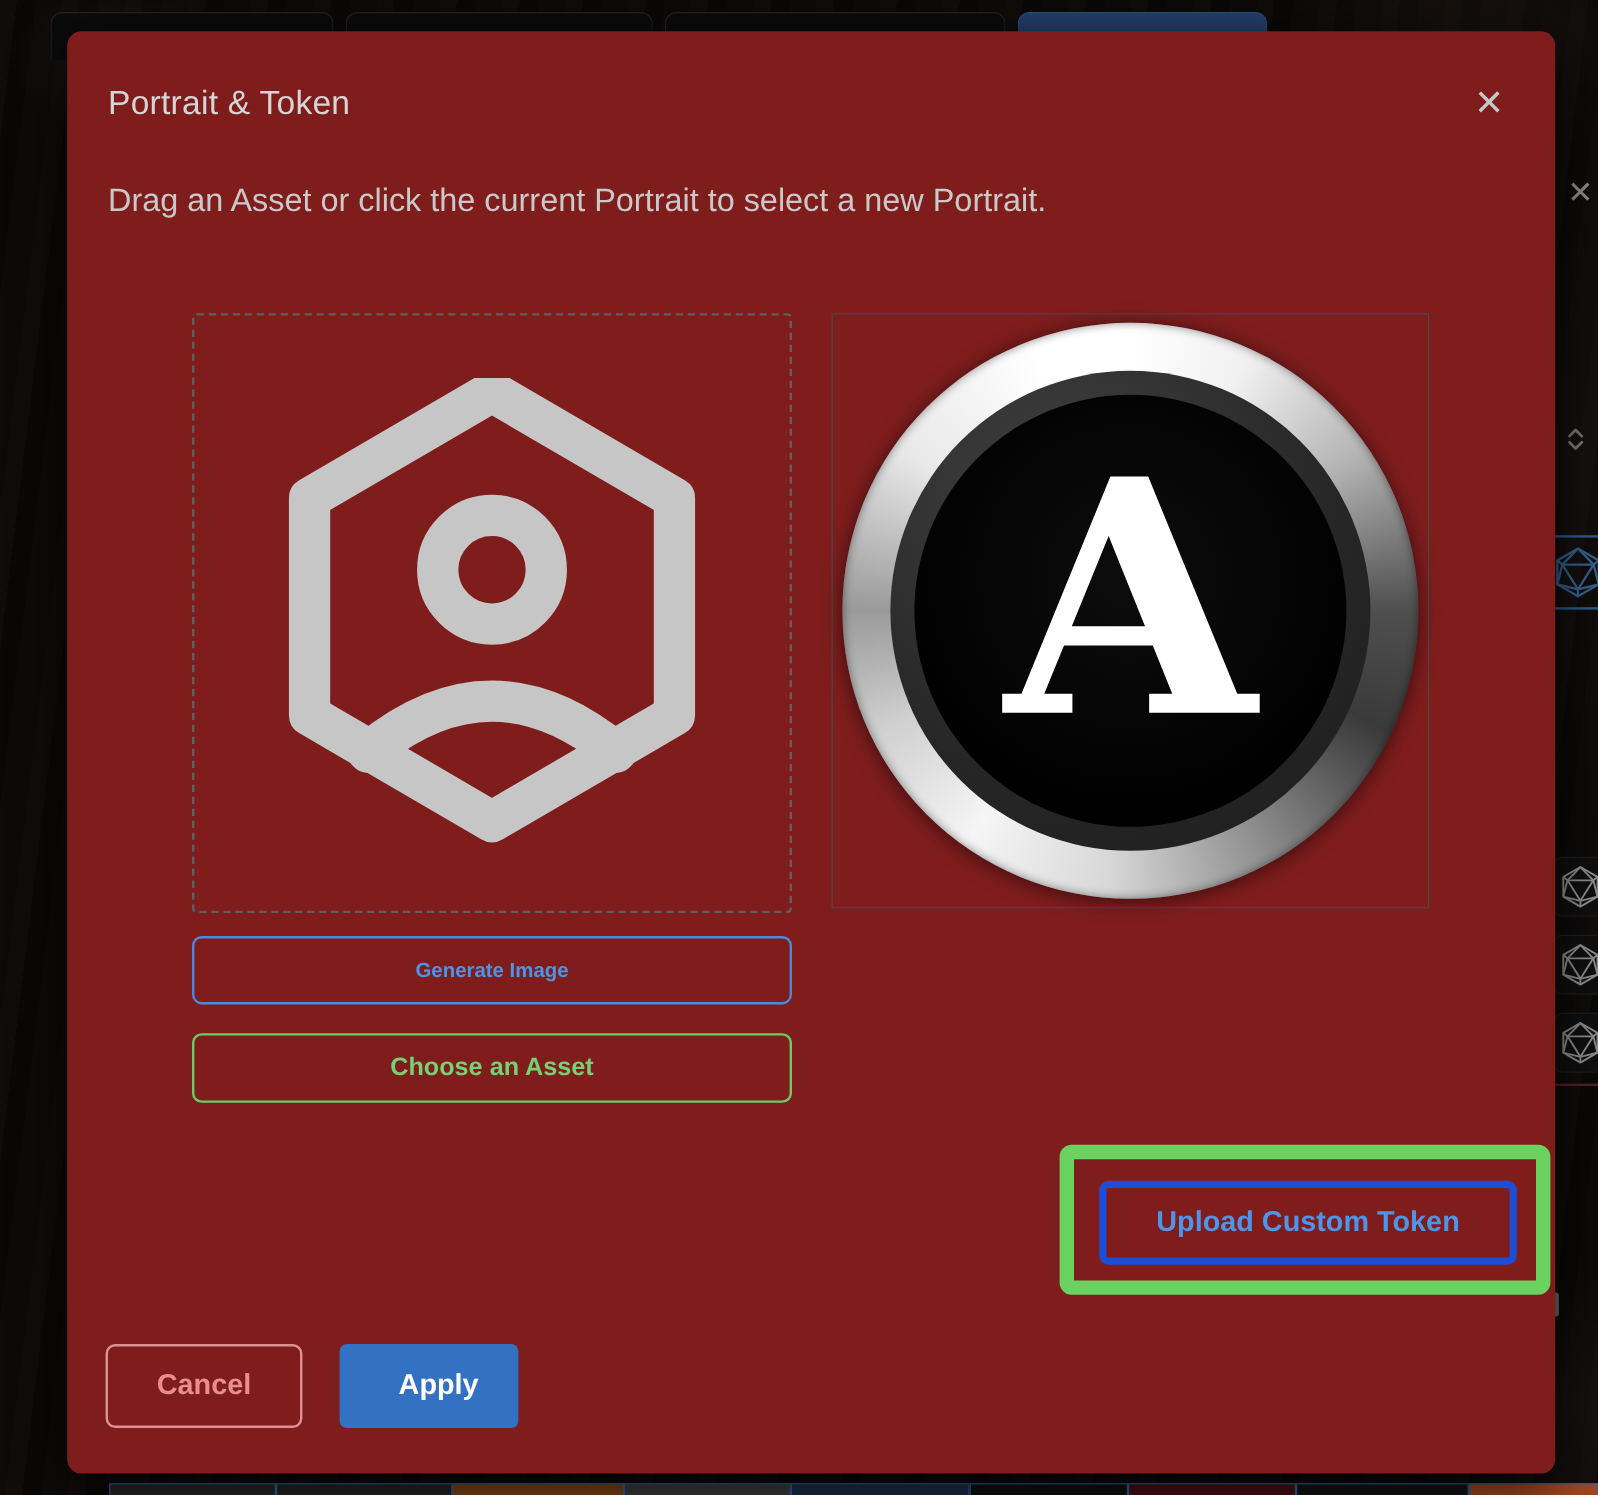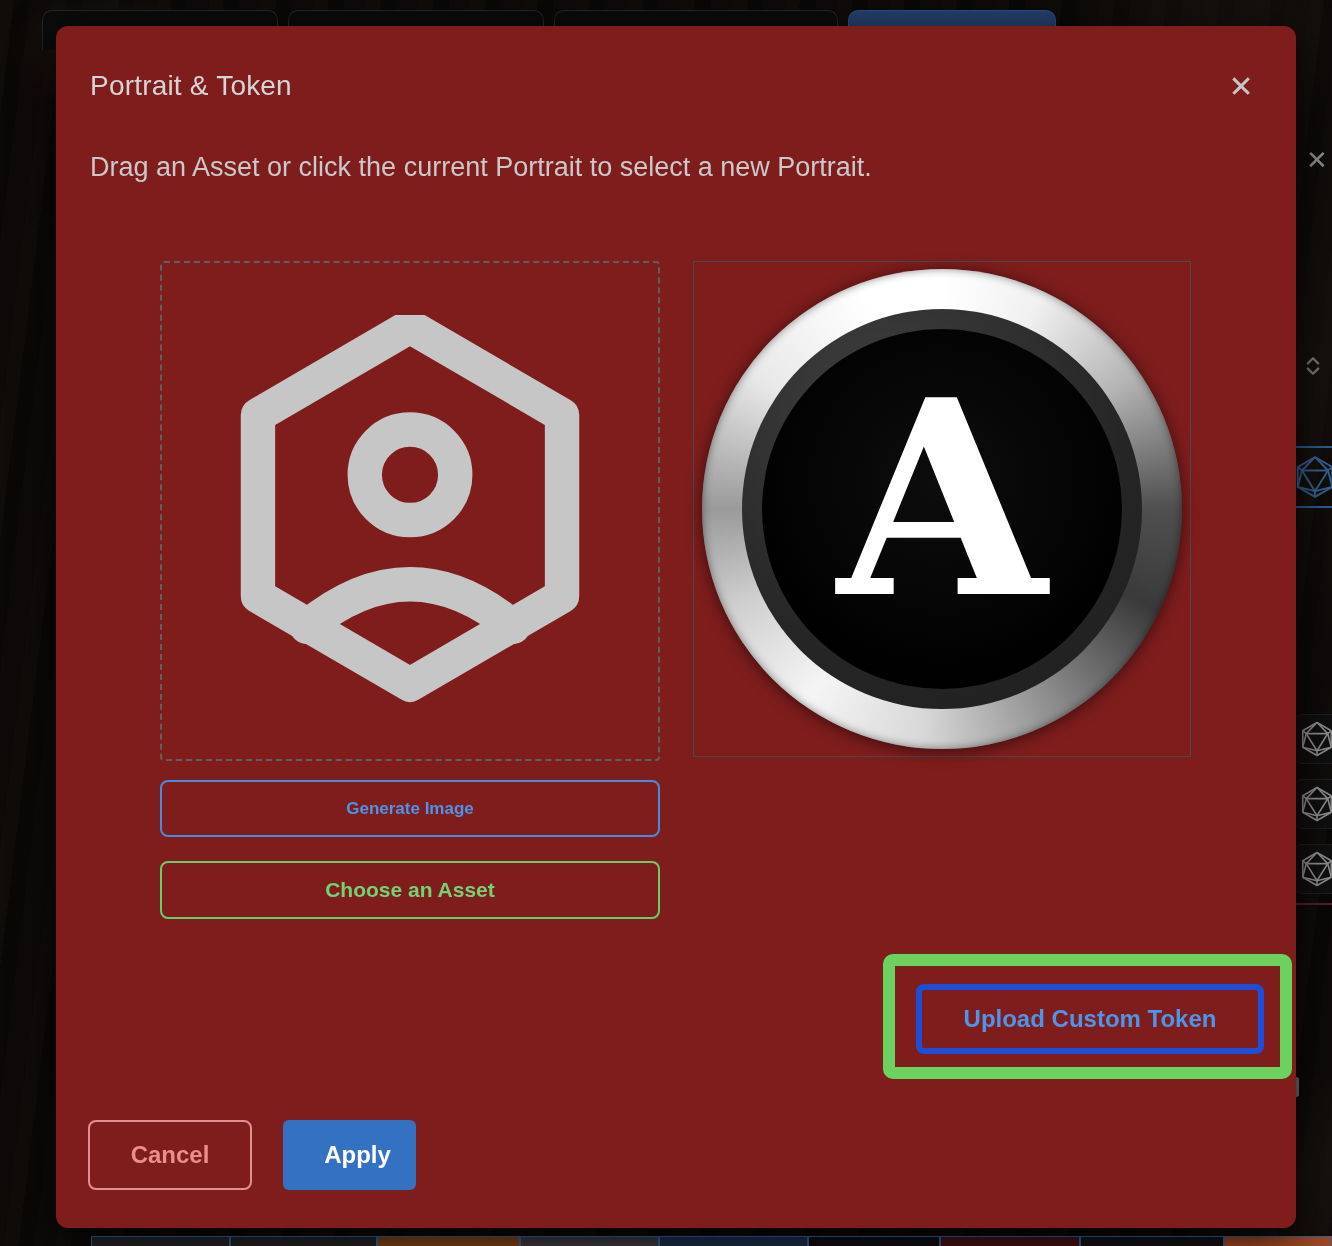--- a/index.html
+++ b/index.html
@@ -61,21 +61,21 @@
   .btn-generate{left:104px;top:754px;width:500px;height:57px;border:2px solid #4a8adc;
     color:#4d93e8;font-size:17px;text-align:center;}
   .btn-choose{left:104px;top:835px;width:500px;height:58px;border:2px solid #6bcb6b;
     color:#74d174;font-size:21px;}
   .upload-highlight{position:absolute;left:827px;top:928px;width:409px;height:125px;
     border:12px solid #6cd25f;border-radius:10px;box-sizing:border-box;}
   .btn-upload{left:860px;top:958px;width:348px;height:70px;border:6px solid #1d4ed8;
     color:#4d95e9;font-size:24px;}
   .btn-cancel{left:32px;top:1094px;width:164px;height:70px;border:2px solid #e09090;
     color:#ea8d8d;font-size:24px;}
-  .btn-apply{left:227px;top:1094px;width:133px;height:70px;border:none;background:#3372c2;
+  .btn-apply{left:227px;top:1094px;width:149px;height:70px;border:none;background:#3372c2;
     color:#ffffff;font-size:24px;border-radius:6px;padding-left:16px;}
   svg{display:block;}
 </style>
 </head>
 <body>
 
 <div class="bg-tab" style="left:42px;width:236px;"></div>
 <div class="bg-tab" style="left:288px;width:256px;"></div>
 <div class="bg-tab" style="left:554px;width:284px;"></div>
 <div class="bg-tab selected" style="left:848px;width:208px;"></div>

